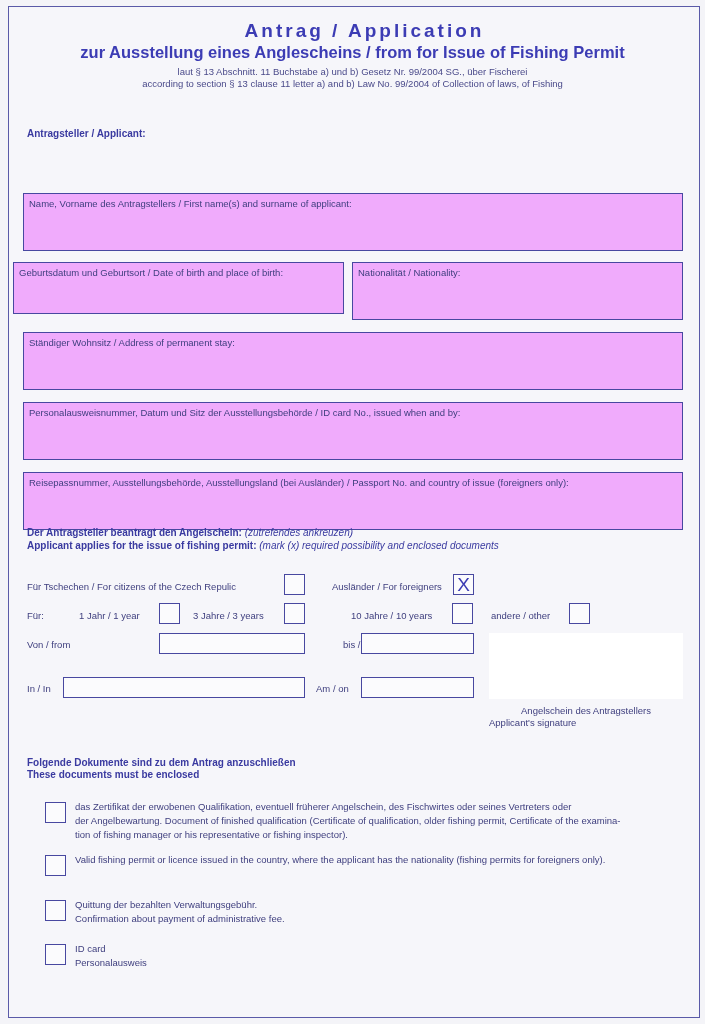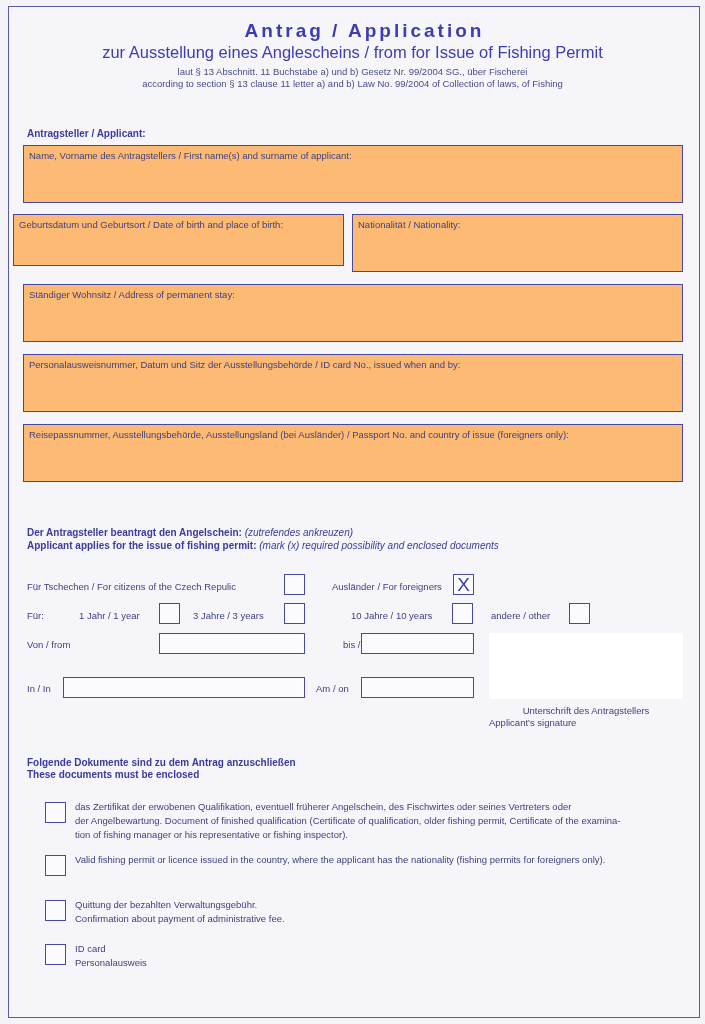--- a/index.html
+++ b/index.html
@@ -3,25 +3,25 @@
 <meta charset="utf-8">
 <style>
   * { box-sizing: border-box; margin: 0; padding: 0; }
   html, body { width: 705px; height: 1024px; background: #f4f4f8; overflow: hidden; }
   body { font-family: "Liberation Sans", sans-serif; color: #3a3a9a; position: relative; }
   .page { position: absolute; left: 8px; top: 6px; width: 692px; height: 1012px;
           border: 1.5px solid #5a5aa8; background: #f6f6fa; }
   .abs { position: absolute; }
   .title1 { left: 0; width: 705px; top: 20px; text-align: center; font-weight: bold;
             font-size: 19px; letter-spacing: 3px; color: #3c3cb4; padding-left: 24px; }
-  .title2 { left: 0; width: 705px; top: 43px; text-align: center; font-weight: normal;
+  .title2 { left: 0; width: 705px; top: 43px; text-align: center; font-weight: bold;
             font-size: 16.5px; color: #3c3cb4; }
   .sub { left: 0; width: 705px; text-align: center; font-size: 9.5px; color: #4a4a8a; }
   .sectionhead { font-weight: bold; font-size: 10px; color: #3a3aa0; }
-  .box { border: 1.5px solid #4848a0; background: #fdba74; }
+  .box { border: 1.5px solid #4848a0; background: #f0abfc; margin-top: 48px; }
   .boxlabel { position: absolute; left: 5px; top: 4px; font-size: 9.5px; color: #3e3e7e; }
   .lbl { font-size: 9.5px; color: #3e3e7e; white-space: nowrap; }
   .cb { width: 21px; height: 21px; border: 1.5px solid #4848a0; background: #fbfbfd; }
   .cb-checked { display: flex; align-items: center; justify-content: center;
                 font-size: 19px; color: #3c3cb4; line-height: 1; }
   .field { border: 1.5px solid #4848a0; background: #fbfbfd; height: 21px; }
   .sig { background: #ffffff; }
   .doctext { font-size: 9.5px; color: #3e3e7e; line-height: 14px; }
   .it { font-style: italic; font-weight: normal; }
 </style>
@@ -91,21 +91,21 @@
 <div class="abs lbl" style="left:319px; top:639px;margin-left:24px;">bis / to</div>
 <div class="abs field" style="left:361px; top:633px; width:113px;"></div>
 
 <div class="abs sig" style="left:489px; top:633px; width:194px; height:66px;"></div>
 
 <div class="abs lbl" style="left:27px; top:683px;">In / In</div>
 <div class="abs field" style="left:63px; top:677px; width:242px;"></div>
 <div class="abs lbl" style="left:316px; top:683px;">Am / on</div>
 <div class="abs field" style="left:361px; top:677px; width:113px;"></div>
 
-<div class="abs lbl" style="left:489px; top:705px; width:194px; text-align:center;">Unterschrift des Antragstellers</div>
+<div class="abs lbl" style="left:489px; top:705px; width:194px; text-align:center;">Angelschein des Antragstellers</div>
 <div class="abs lbl" style="left:489px; top:717px; width:194px; text-align:left;">Applicant's signature</div>
 
 <div class="abs sectionhead" style="left:27px; top:757px;">Folgende Dokumente sind zu dem Antrag anzuschließen</div>
 <div class="abs sectionhead" style="left:27px; top:769px;">These documents must be enclosed</div>
 
 <div class="abs cb" style="left:45px; top:802px;"></div>
 <div class="abs doctext" style="left:75px; top:800px; width:615px;">
   <div>das Zertifikat der erwobenen Qualifikation, eventuell früherer Angelschein, des Fischwirtes oder seines Vertreters oder</div>
   <div>der Angelbewartung. Document of finished qualification (Certificate of qualification, older fishing permit, Certificate of the examina-</div>
   <div>tion of fishing manager or his representative or fishing inspector).</div>

